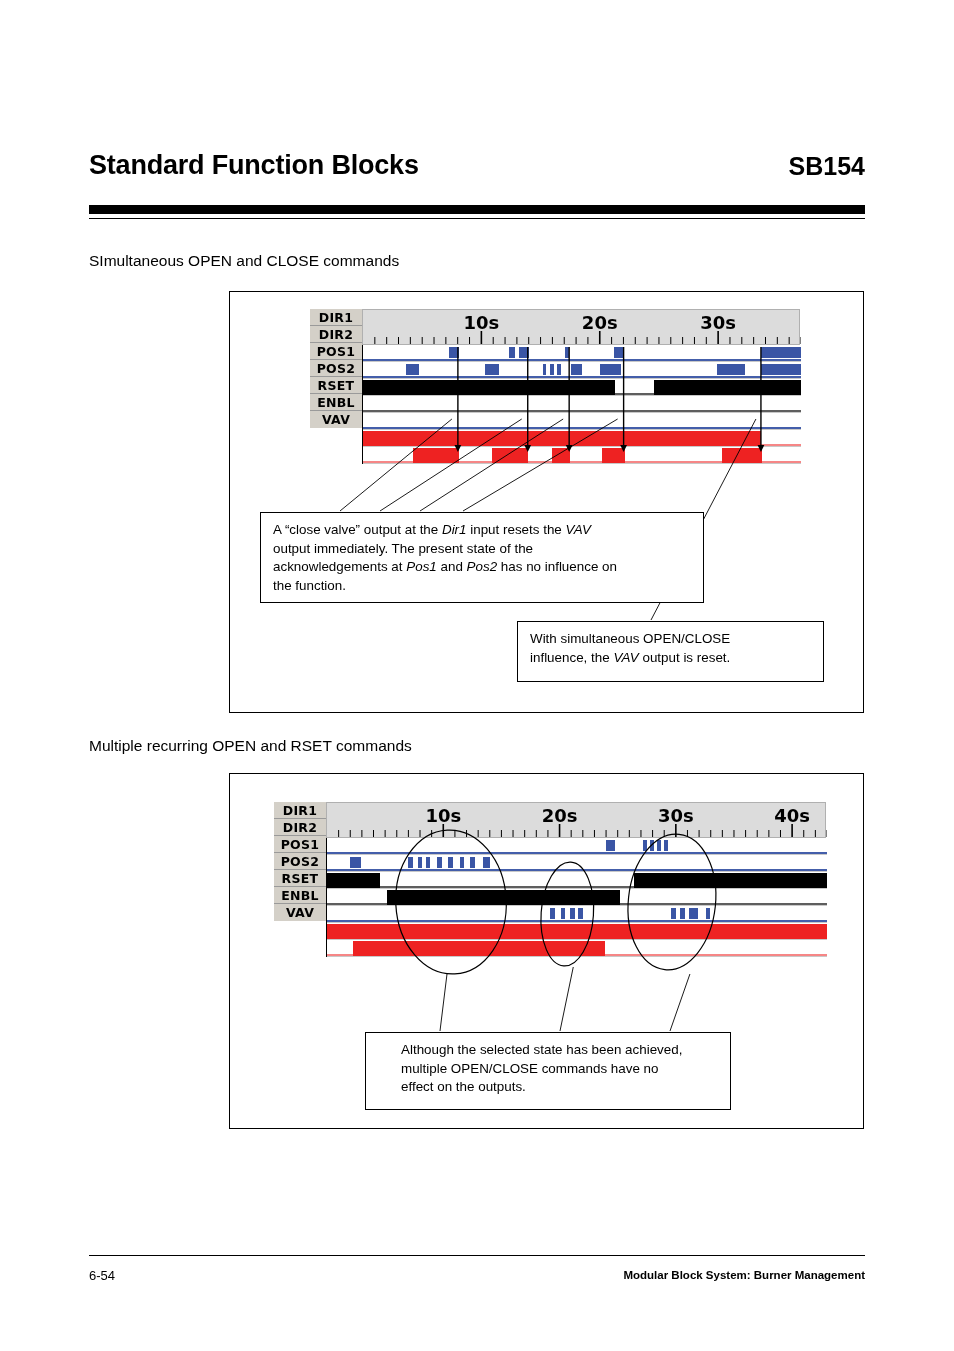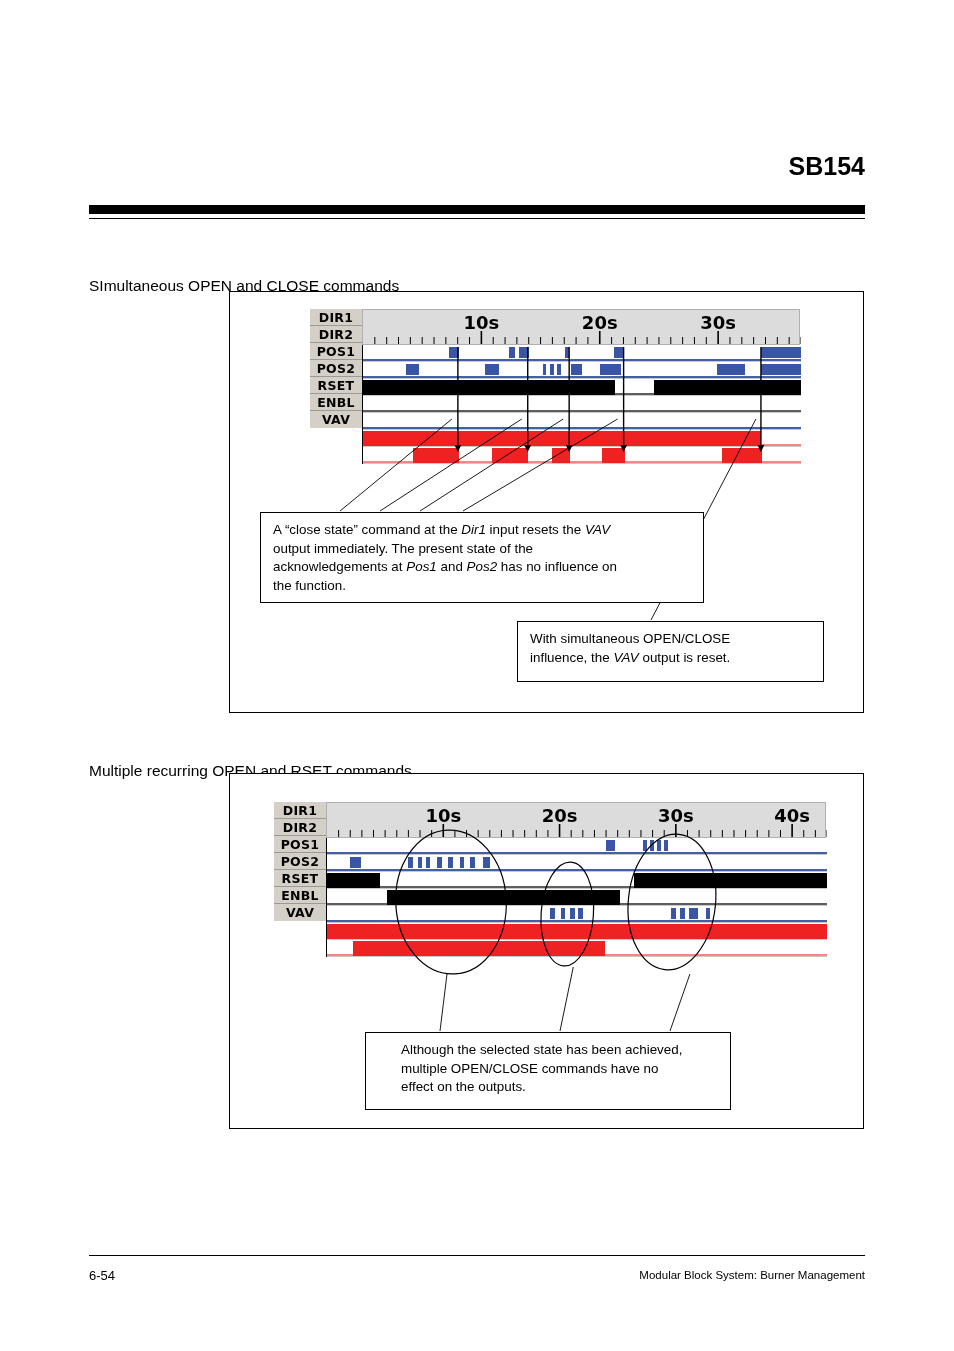--- a/index.html
+++ b/index.html
@@ -55,21 +55,20 @@
     height: 1px;
     background: #000;
   }
 
   
   .section-caption {
     position: absolute;
     font-size: 15.5px;
     color: #000;
     white-space: nowrap;
-    margin-top: 25px;
   }
   #caption-1 { left: 89px; top: 252px; }
   #caption-2 { left: 89px; top: 737px; }
 
   
   .figure-frame {
     position: absolute;
     border: 1px solid #000;
     background: #fff;
   }
@@ -201,28 +200,29 @@
     position: absolute;
     left: 89px;
     top: 1268px;
     font-size: 13px;
   }
   #footer-source {
     position: absolute;
     right: 89px;
     top: 1269px;
     font-size: 11.5px;
-    font-weight: normal;
+    font-weight: bold;
     white-space: nowrap;
   }
 </style>
 </head>
 <body>
 
 <div id="page-header">
+  <div id="doc-title">Standard Function Blocks</div>
   <div id="doc-code">SB154</div>
   <div id="header-rule-thick"></div>
   <div id="header-rule-thin"></div>
 </div>
 
 <div class="section-caption" id="caption-1">SImultaneous OPEN and CLOSE commands</div>
 
 <div class="figure-frame" id="figure-1">
 
   <div class="timing-chart" id="chart-1">
@@ -352,21 +352,21 @@
 
   <svg class="overlay-svg" id="figure1-leaders" width="633" height="420">
       <line x1="110" y1="219" x2="221.8864864864865" y2="127" stroke="#000" stroke-width="0.9"></line>
       <line x1="150" y1="219" x2="291.72972972972974" y2="127" stroke="#000" stroke-width="0.9"></line>
       <line x1="190" y1="219" x2="333.1621621621622" y2="127" stroke="#000" stroke-width="0.9"></line>
       <line x1="233" y1="219" x2="387.61621621621623" y2="127" stroke="#000" stroke-width="0.9"></line>
       <line x1="421" y1="328" x2="525.9351351351352" y2="127" stroke="#000" stroke-width="0.9"></line>
     </svg>
 
   <div class="callout" id="callout-1">
-    <span><span>A “close state” command at the </span><i>Dir1</i><span> input resets the </span><i>VAV</i></span><br>
+    <span><span>A “close valve” output at the </span><i>Dir1</i><span> input resets the </span><i>VAV</i></span><br>
     <span>output immediately.  The present state of the</span><br>
     <span><span>acknowledgements at  </span><i>Pos1</i><span> and </span><i>Pos2</i><span> has no influence on</span></span><br>
     <span>the function.</span>
   </div>
 
   <div class="callout" id="callout-2">
     <span>With simultaneous OPEN/CLOSE</span><br>
     <span><span>influence, the </span><i>VAV</i><span> output is reset.</span></span>
   </div>
 </div>

